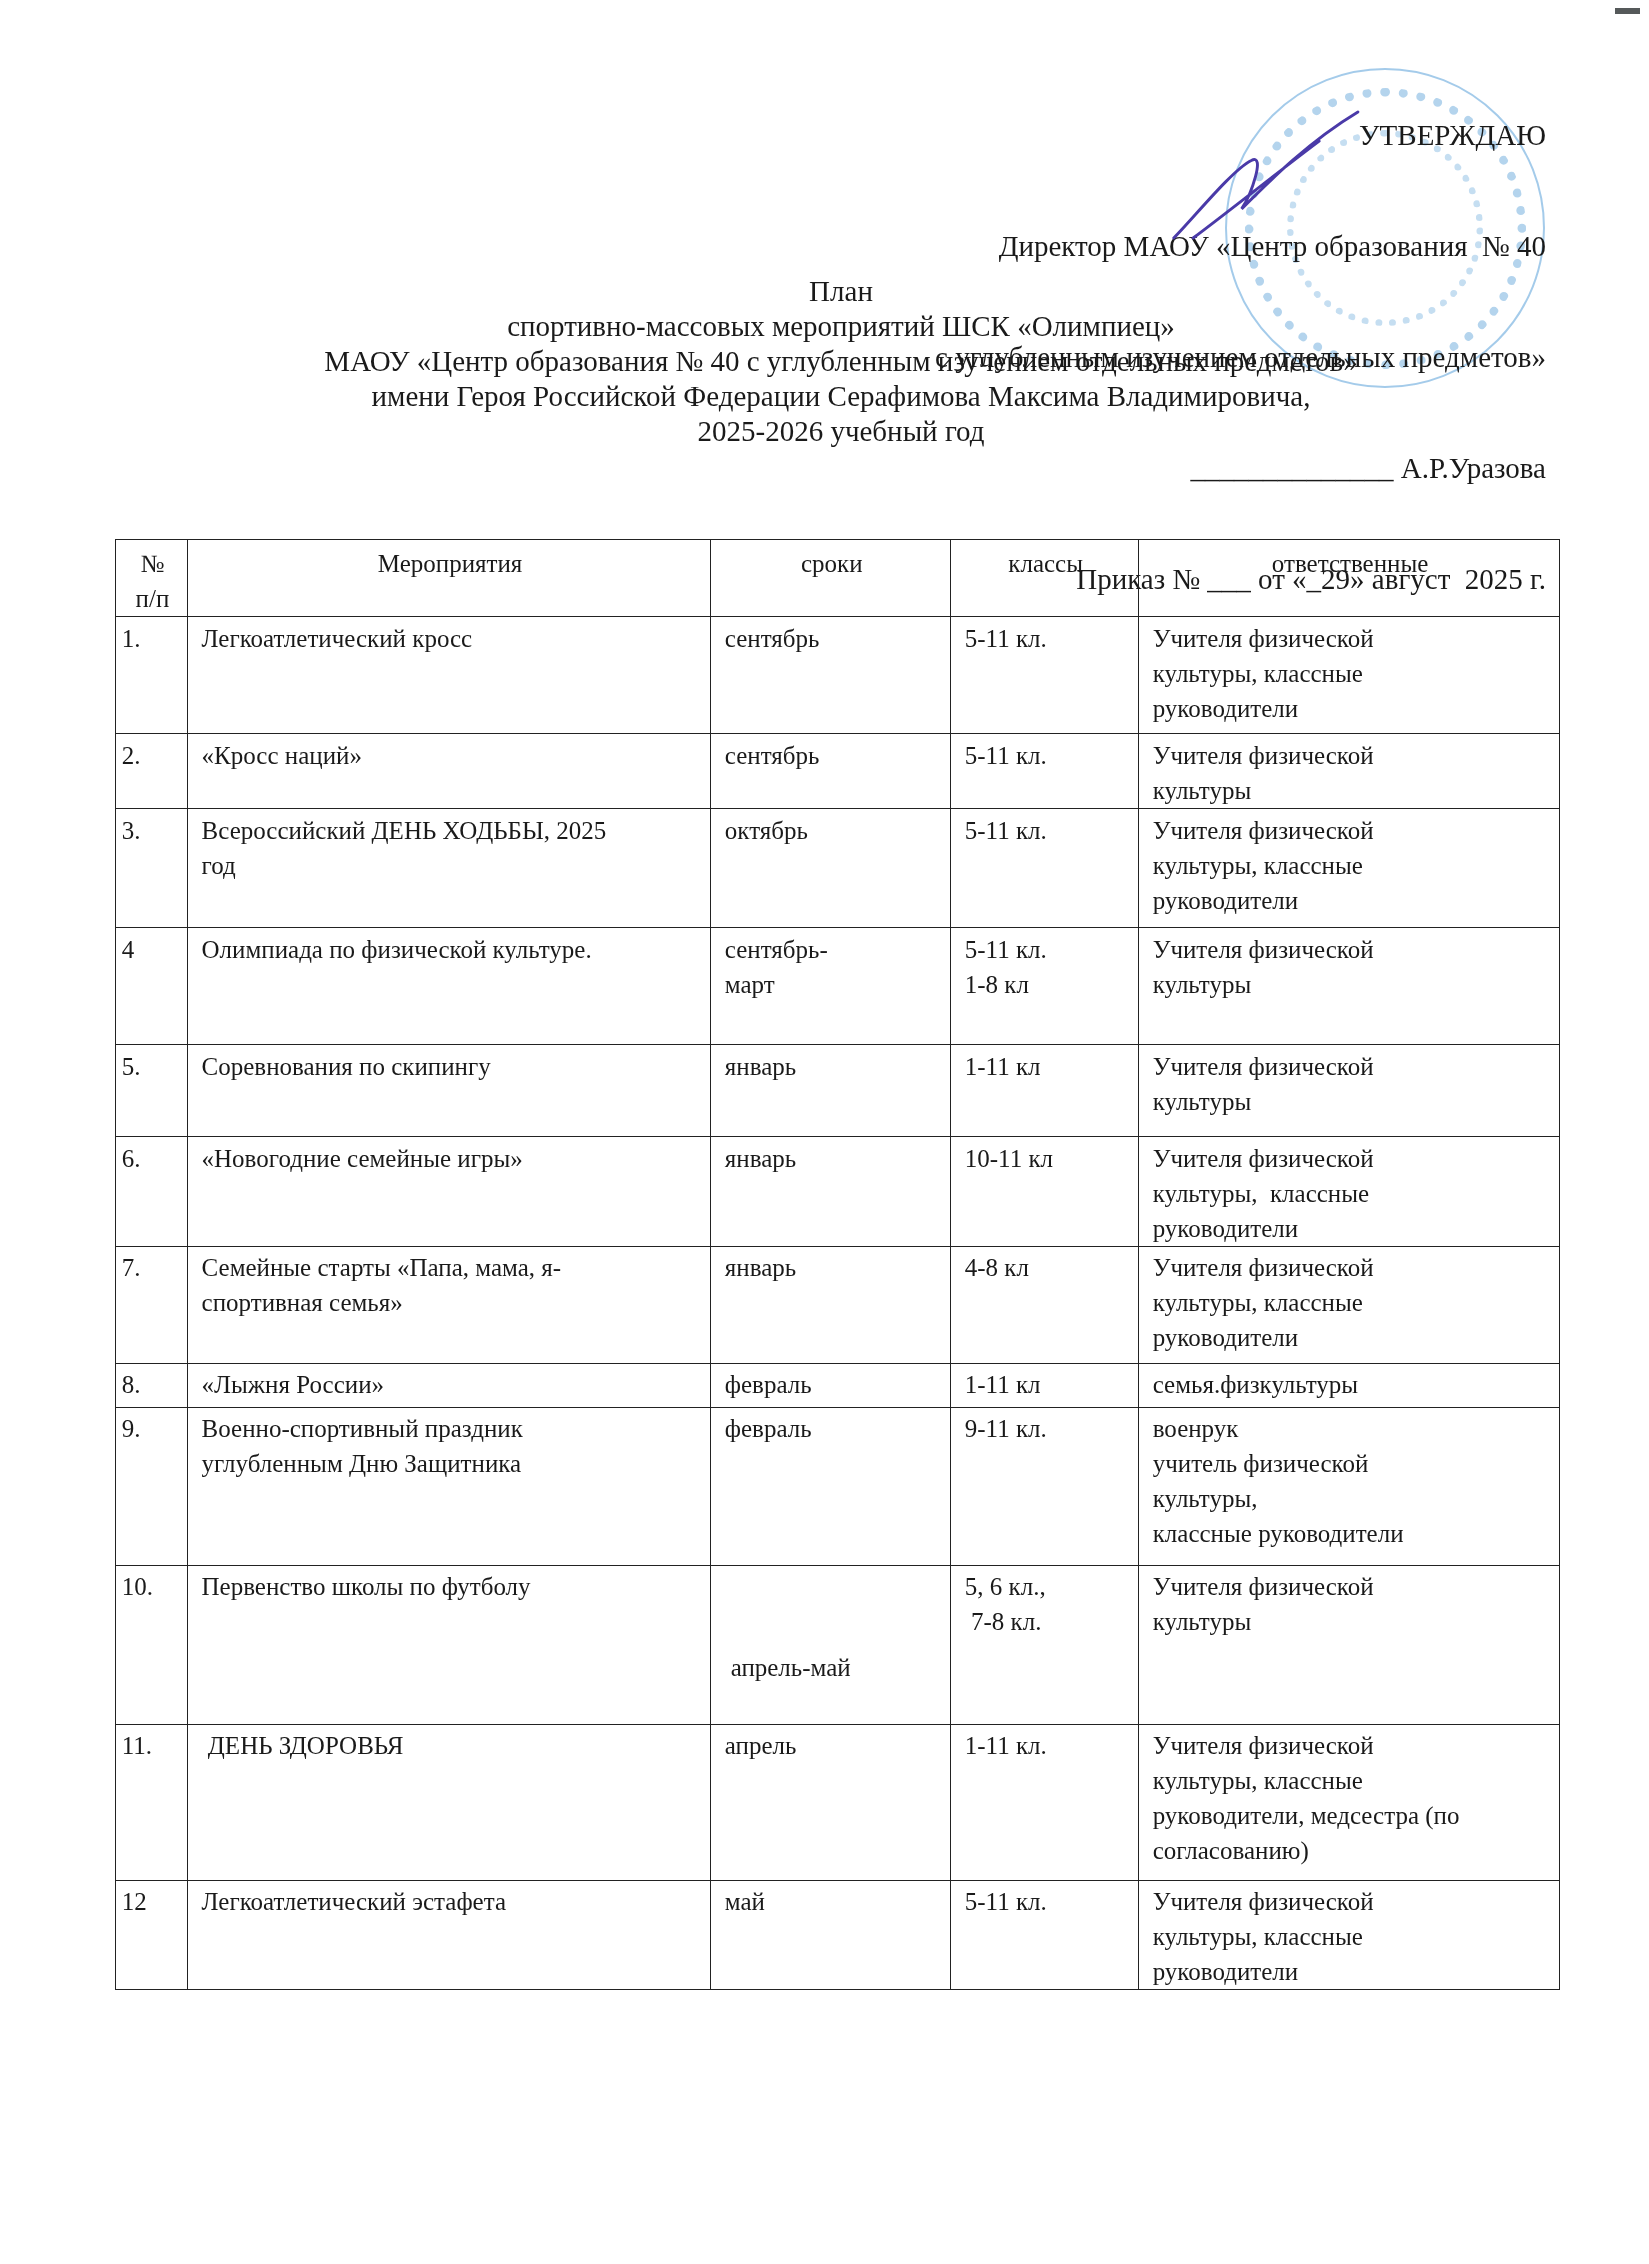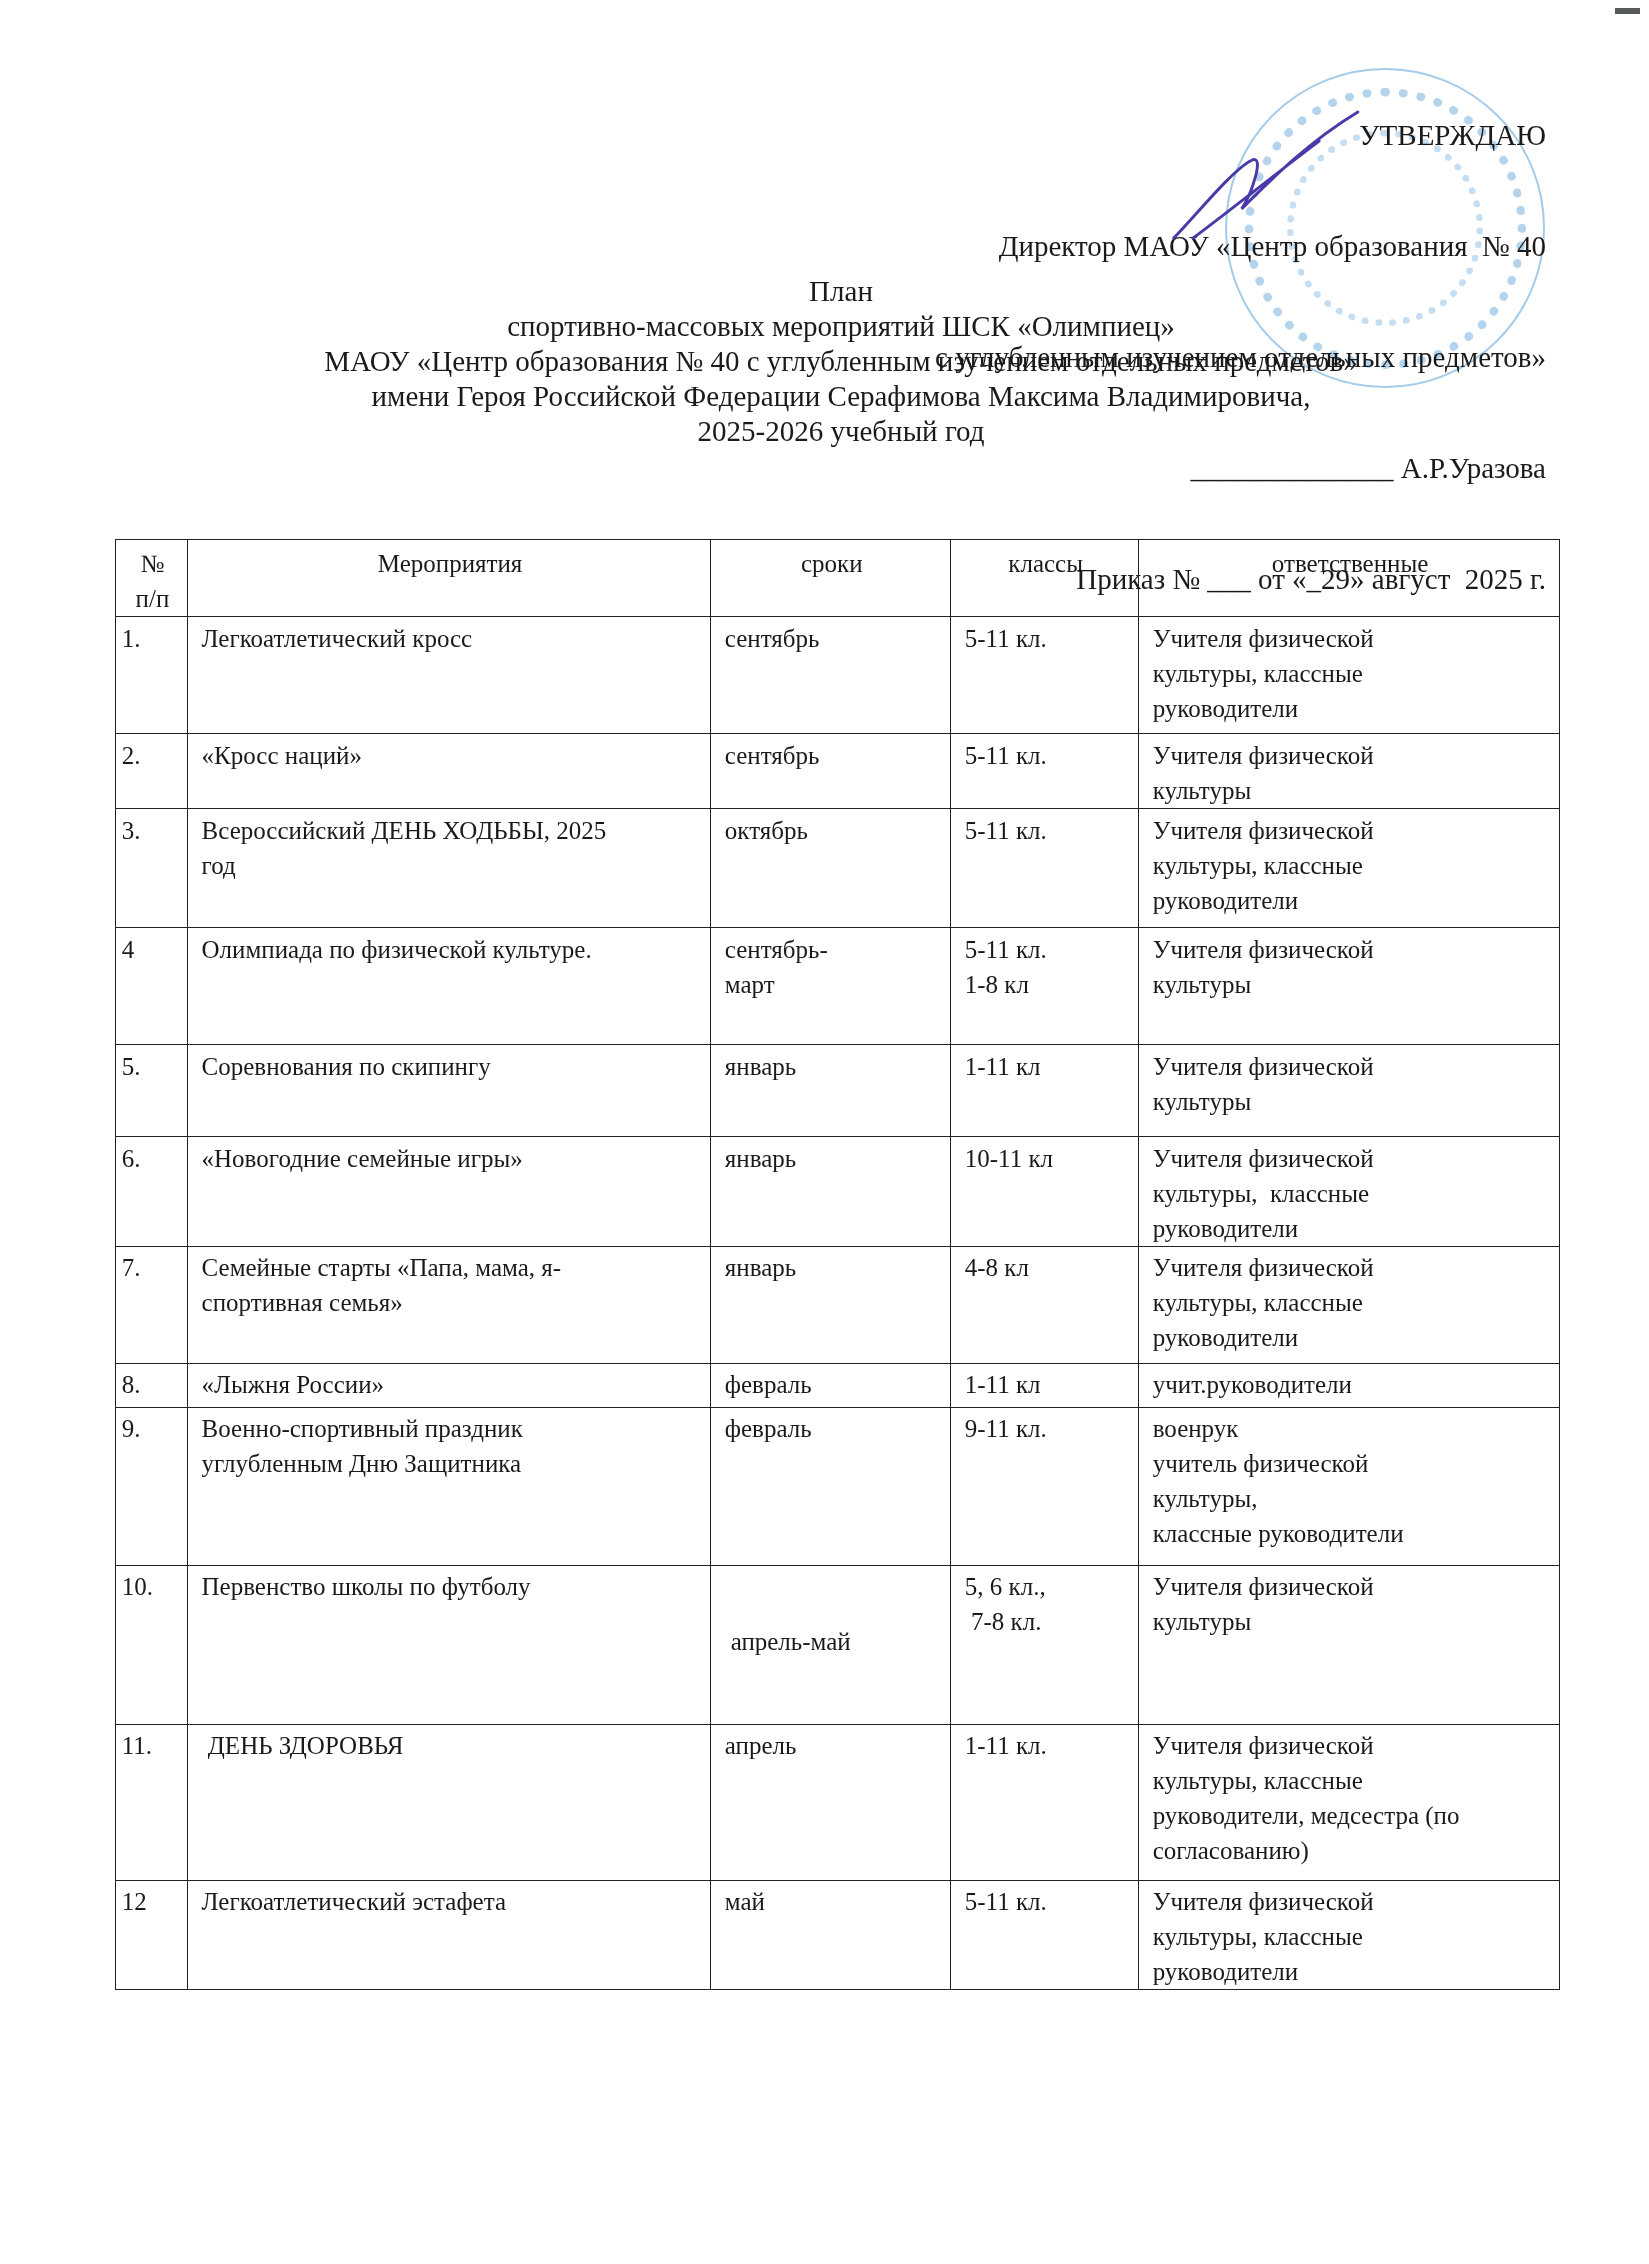--- a/index.html
+++ b/index.html
@@ -207,21 +207,21 @@
         <td class="col-event cell-lines">
           <span>«Лыжня России»</span>
         </td>
         <td class="col-when cell-lines">
           <span>февраль</span>
         </td>
         <td class="col-class cell-lines">
           <span>1-11 кл</span>
         </td>
         <td class="col-resp cell-lines">
-          <span>учит.руководители</span>
+          <span>семья.физкультуры</span>
         </td>
       </tr>
       <tr style="height: 158px;">
         <td class="col-num cell-lines">
           <span>9.</span>
         </td>
         <td class="col-event cell-lines">
           <span>Военно-спортивный праздник</span>
           <span>углубленным Дню Защитника</span>
         </td>
@@ -238,21 +238,21 @@
           <span>классные руководители</span>
         </td>
       </tr>
       <tr style="height: 159px;">
         <td class="col-num cell-lines">
           <span>10.</span>
         </td>
         <td class="col-event cell-lines">
           <span>Первенство школы по футболу</span>
         </td>
-        <td class="col-when cell-lines" style="padding-top: 58px; padding-left: 19.4px;">
+        <td class="col-when cell-lines" style="padding-top: 84px; padding-left: 19.4px;">
           <span>апрель-май</span>
         </td>
         <td class="col-class cell-lines">
           <span>5, 6 кл.,</span>
           <span> 7-8 кл.</span>
         </td>
         <td class="col-resp cell-lines">
           <span>Учителя физической</span>
           <span>культуры</span>
         </td>

